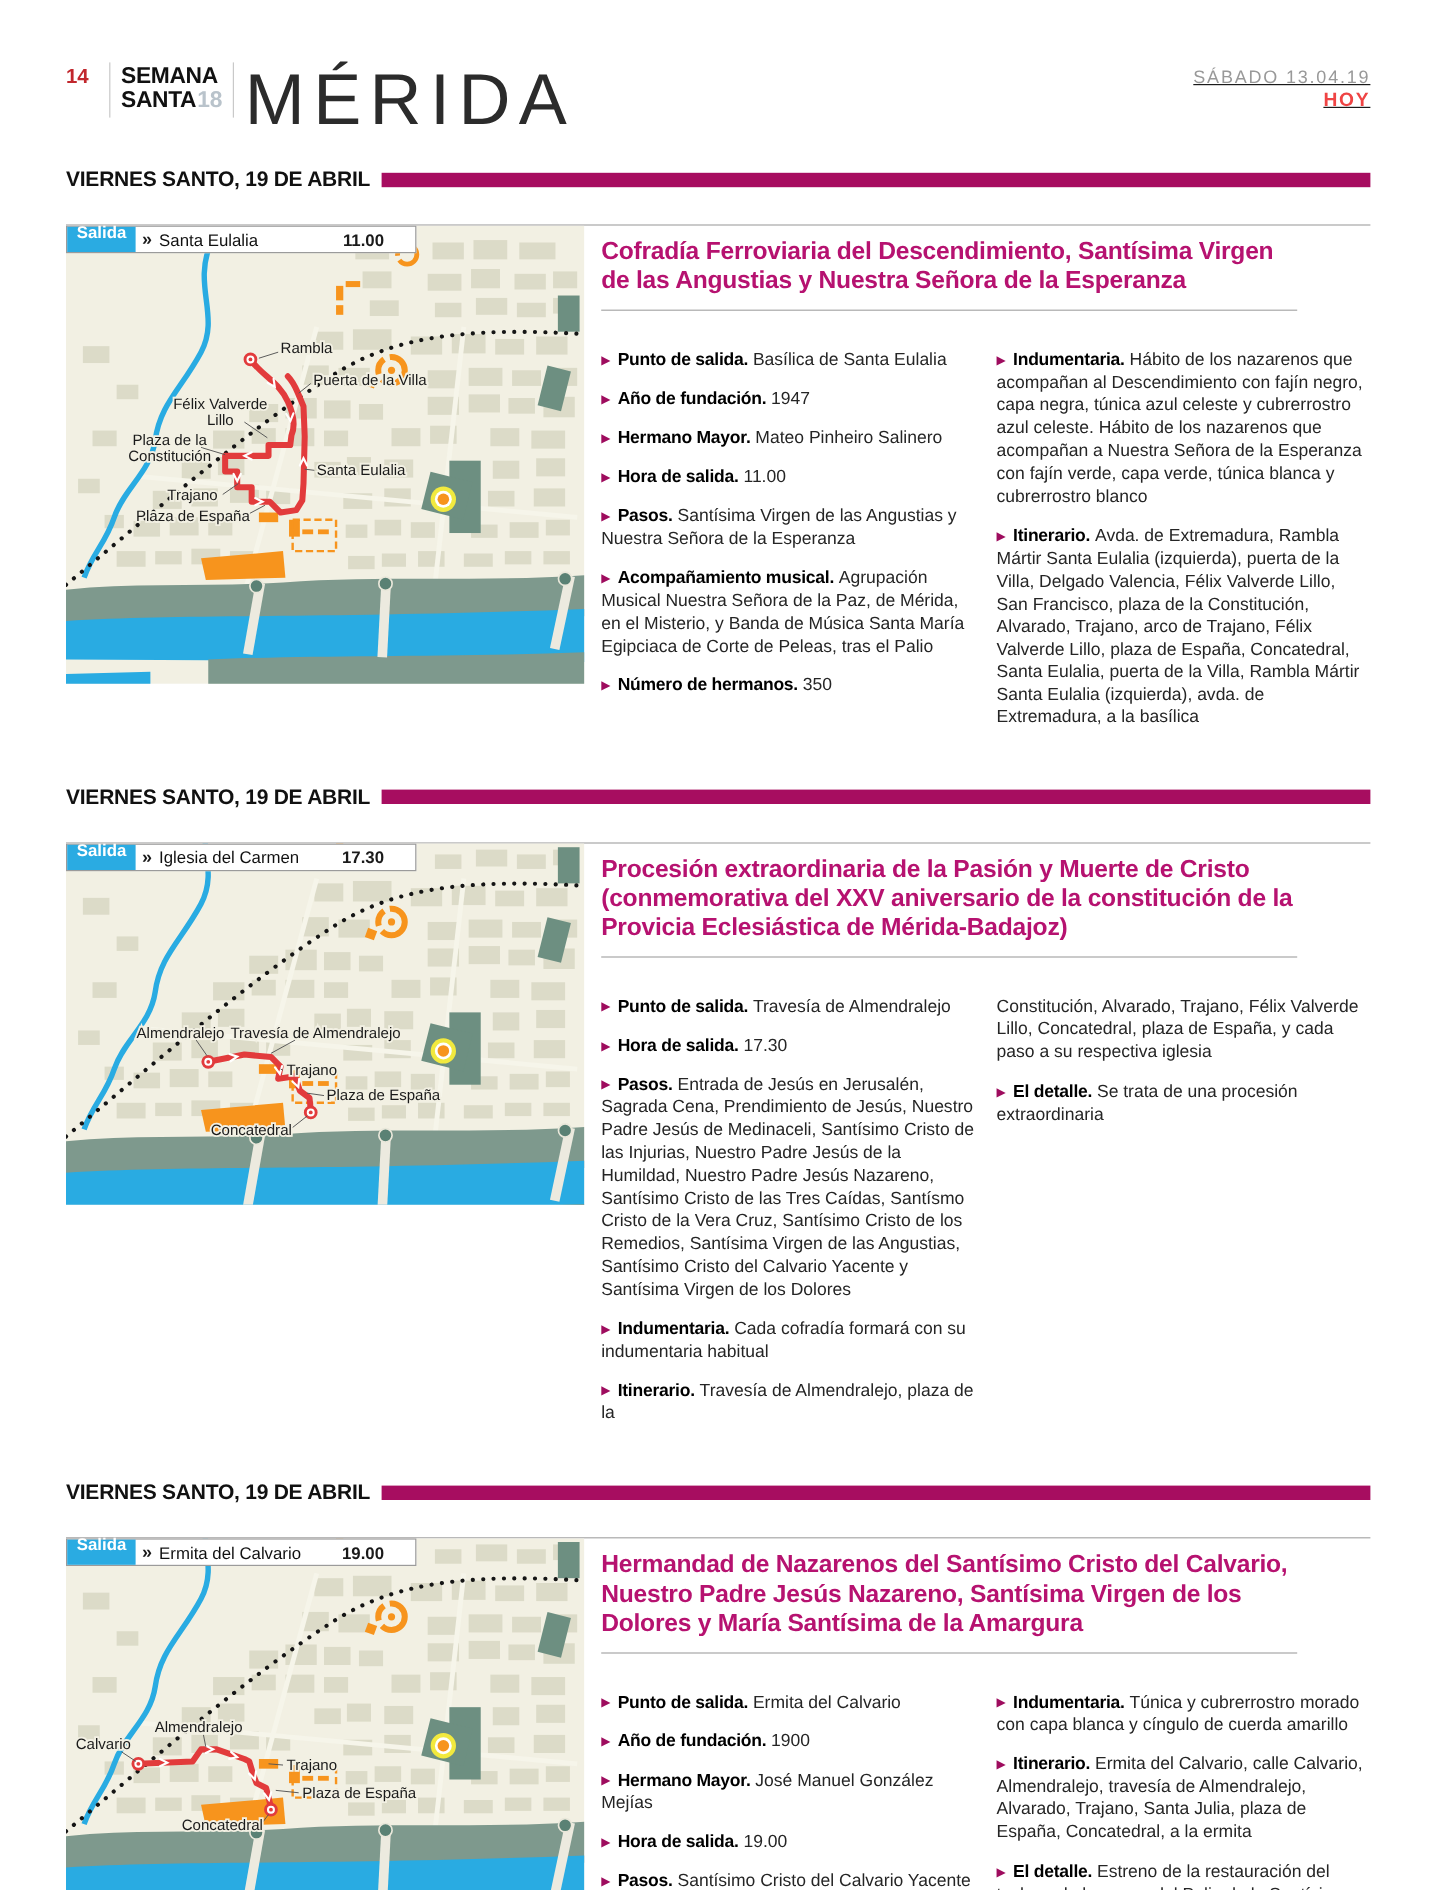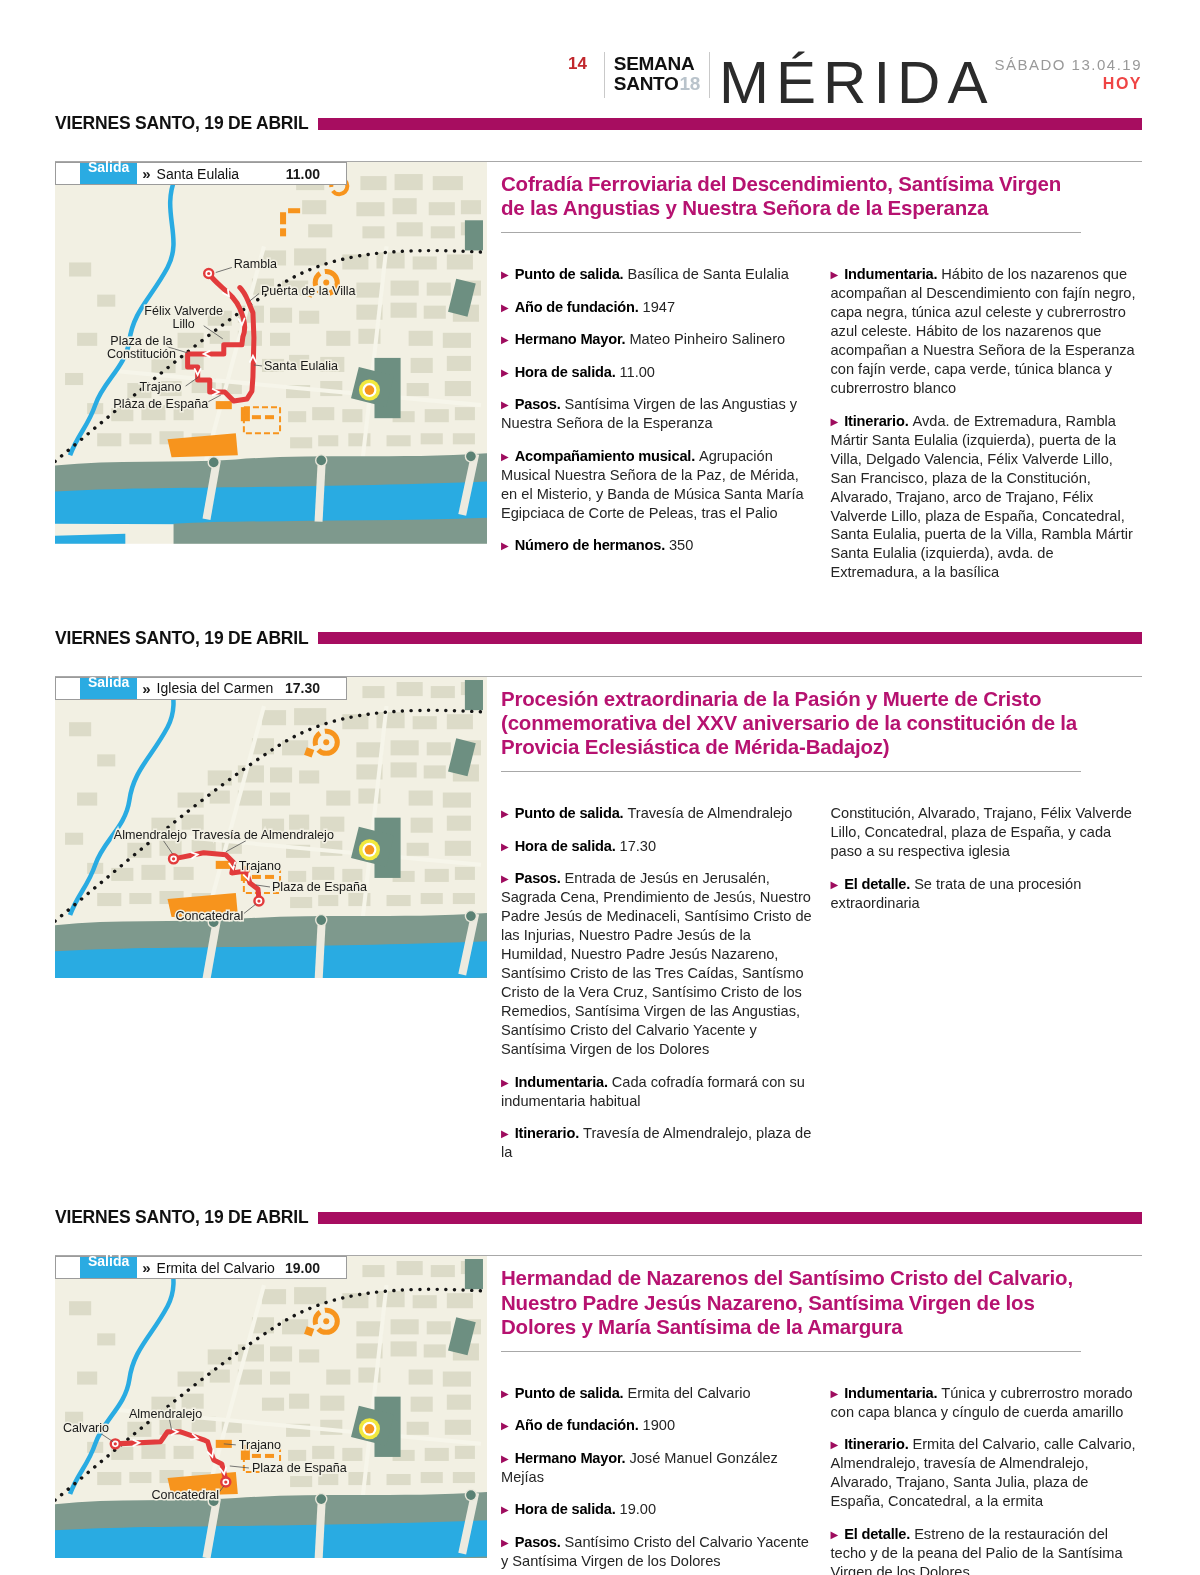--- a/index.html
+++ b/index.html
@@ -7,46 +7,46 @@
     --orange:#f7941d; --river:#29abe2; --bank:#7e998d; --park:#6d8f81;
     --building:#dcdbc8; --mapbg:#f2f0e3; --bullet:#9e0c5e; --red_page:#c1272d;
     --gray_text:#999999; --marker_yellow:#f2e93e; --bridge_dot:#5a8174;
   }
   *{margin:0;padding:0;box-sizing:border-box;}
   body{width:1200px;background:#fff;color:#1a1a1a;
        font-family:"Liberation Sans","DejaVu Sans",sans-serif;}
   .page{padding:52px 58px 40px 55px;}
 
   
-  header{display:flex;justify-content:flex-end;align-items:flex-start;}
+  header{display:flex;justify-content:space-between;align-items:flex-start;margin-bottom:26px;}
   .brand{display:flex;align-items:flex-start;}
   .pagenum{color:var(--red_page);font-weight:800;font-size:17px;margin-right:8px;margin-top:2px;}
   .vline{width:1px;background:#c9c9c9;height:46px;margin:0 9px;display:inline-block;}
   .brand-stack{display:flex;flex-direction:column;line-height:1.05;margin-top:2px;}
   .brand-stack .b1,.brand-stack .b2{font-weight:800;font-size:19px;letter-spacing:-.3px;color:#111;}
   .brand-stack .yr{color:#b9c3cb;margin-left:1px;}
   .masthead{font-size:60px;font-weight:200;letter-spacing:7px;color:#2b2b2b;line-height:1;margin-top:1px;
             font-family:"Liberation Sans","DejaVu Sans",sans-serif;}
-  .dateblock{text-align:right;display:flex;flex-direction:column;gap:2px;margin-top:4px;}
+  .dateblock{text-align:right;display:flex;flex-direction:column;gap:2px;margin-top:4px;text-decoration:underline;}
   .dateline{color:var(--gray_text);font-size:15px;letter-spacing:1.5px;}
   .edition{color:#ef4444;font-weight:800;font-size:16px;letter-spacing:1.5px;}
 
   
   .section{margin-bottom:32px;}
   .datebar{display:flex;align-items:center;margin-bottom:27px;}
   .datebar .dtxt{font-weight:800;font-size:17.5px;letter-spacing:-.2px;white-space:nowrap;color:#111;}
   .datebar .dbar{flex:1;height:12px;background:var(--bar);margin-left:10px;}
 
   .content{display:flex;gap:14px;border-top:1px solid #a8a8a8;position:relative;}
   .mapcol{width:432px;flex:0 0 432px;position:relative;}
   .map{display:block;width:432px;}
   .salida{position:absolute;top:0;left:0;width:292px;height:23px;background:#fff;
           border:1px solid #9b9b9b;display:flex;align-items:center;font-size:14px;z-index:2;}
   .salida-tag{background:var(--salida);color:#fff;font-weight:700;padding:2px 8px 15px;height:100%;
-              display:flex;align-items:center;margin-left:24px;}
+              display:flex;align-items:center;}
   .salida-arrow{font-weight:700;margin:0 6px 0 5px;font-size:15px;}
   .salida-loc{color:#111;}
   .salida-time{font-weight:800;margin-left:auto;padding-right:26px;}
 
   .textcol{flex:1;padding-top:10px;}
   .stitle{color:var(--title);font-weight:700;font-size:20.5px;line-height:1.18;max-width:580px;
           letter-spacing:-.2px;padding-bottom:12px;border-bottom:1px solid #a8a8a8;}
   .cols{display:flex;gap:18px;margin-top:32px;}
   .col{flex:1;}
   .item{font-size:14.6px;line-height:1.3;margin-bottom:13.5px;color:#252525;}
@@ -208,21 +208,21 @@
 </svg>
 
 <div class="page">
 
   <header>
     <div class="brand">
       <span class="pagenum">14</span>
       <span class="vline"></span>
       <span class="brand-stack">
         <span class="b1">SEMANA</span>
-        <span class="b2"><span>SANTO</span><span class="yr">18</span></span>
+        <span class="b2"><span>SANTA</span><span class="yr">18</span></span>
       </span>
       <span class="vline"></span>
       <span class="masthead">MÉRIDA</span>
     </div>
     <div class="dateblock">
       <span class="dateline">SÁBADO 13.04.19</span>
       <span class="edition">HOY</span>
     </div>
   </header>
 

